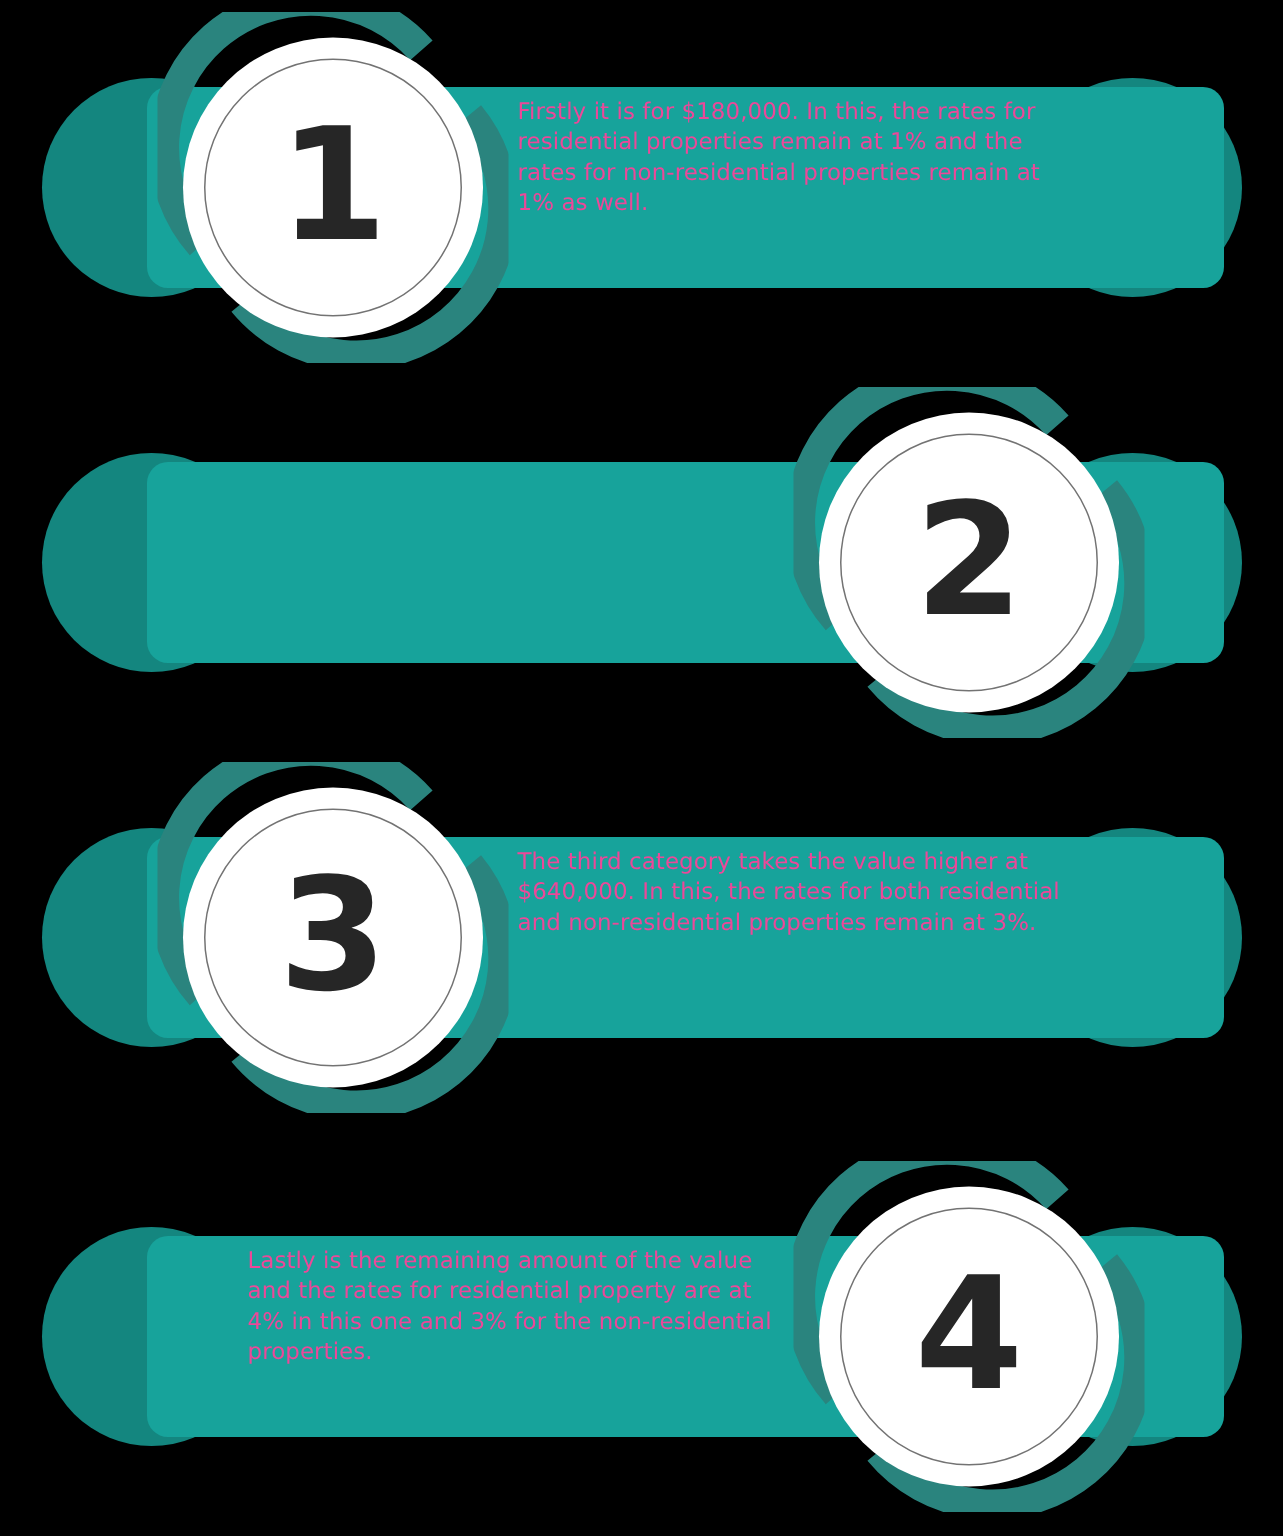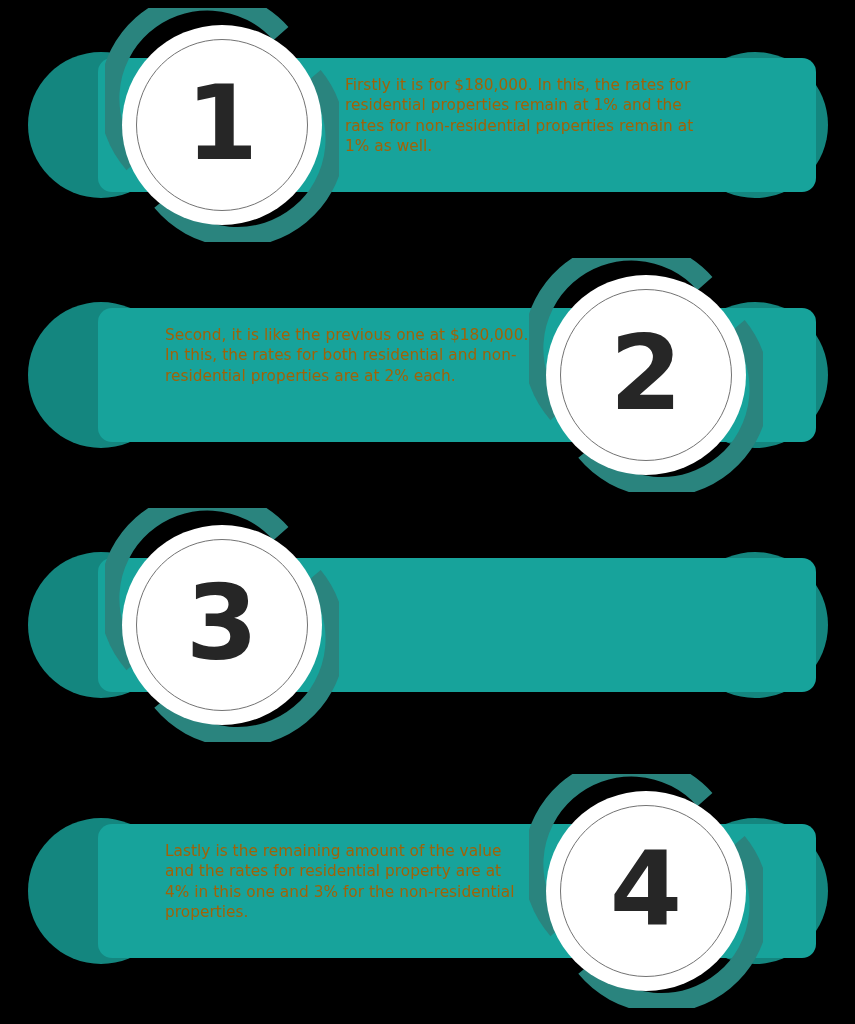--- a/index.html
+++ b/index.html
@@ -62,22 +62,22 @@
   .cap-left  { left: -12px; }
   .cap-right { right: -12px; }
 
   
   .bar-body.round-l { border-top-left-radius: 14px;  border-bottom-left-radius: 14px; }
   .bar-body.round-r { border-top-right-radius: 14px; border-bottom-right-radius: 14px; }
 
   
   .bar-text {
     position: absolute;
-    top: 75px;
-    color: #a16207;
+    top: 64px;
+    color: #ec4899;
     font-size: 15.3px;
     line-height: 20.4px;
     letter-spacing: 0.05px;
     white-space: pre-line;
     z-index: 6;
   }
   .row-left  .bar-text { left: 345px; width: 365px; }
   .row-right .bar-text { left: 165px; width: 365px; }
 
   
@@ -159,39 +159,39 @@
         <div class="inner-ring"></div>
         <div class="badge-number">1</div>
       </div>
     </div>
     <div class="row row-right" style="top: 250px;">
       <div class="bar-wrap">
         <div class="cap cap-left"></div>
         <div class="cap cap-right"></div>
         <div class="bar-body round-l round-r"></div>
       </div>
-      <div class="bar-text">Second, it is like the previous one at $180,000. In this, the rates for both residential and non-residential properties are at 2% each.</div>
       <div class="badge">
         <svg class="ring-svg" viewBox="0 0 234 234">
           <g fill="none" stroke="#2a847e" stroke-width="20" stroke-linecap="butt">
             <path d="M 175.9 25.6 A 97 97 0 1 0 29.0 155.5"></path>
             <path d="M 57.0 193.5 A 97 97 0 1 0 208.0 68.5"></path>
           </g>
         </svg>
         <div class="disc"></div>
         <div class="inner-ring"></div>
         <div class="badge-number">2</div>
       </div>
     </div>
     <div class="row row-left" style="top: 500px;">
       <div class="bar-wrap">
         <div class="cap cap-left"></div>
         <div class="cap cap-right"></div>
         <div class="bar-body round-l round-r"></div>
       </div>
+      <div class="bar-text">The third category takes the value higher at $640,000. In this, the rates for both residential and non-residential properties remain at 3%.</div>
       <div class="badge">
         <svg class="ring-svg" viewBox="0 0 234 234">
           <g fill="none" stroke="#2a847e" stroke-width="20" stroke-linecap="butt">
             <path d="M 175.9 25.6 A 97 97 0 1 0 29.0 155.5"></path>
             <path d="M 57.0 193.5 A 97 97 0 1 0 208.0 68.5"></path>
           </g>
         </svg>
         <div class="disc"></div>
         <div class="inner-ring"></div>
         <div class="badge-number">3</div>

